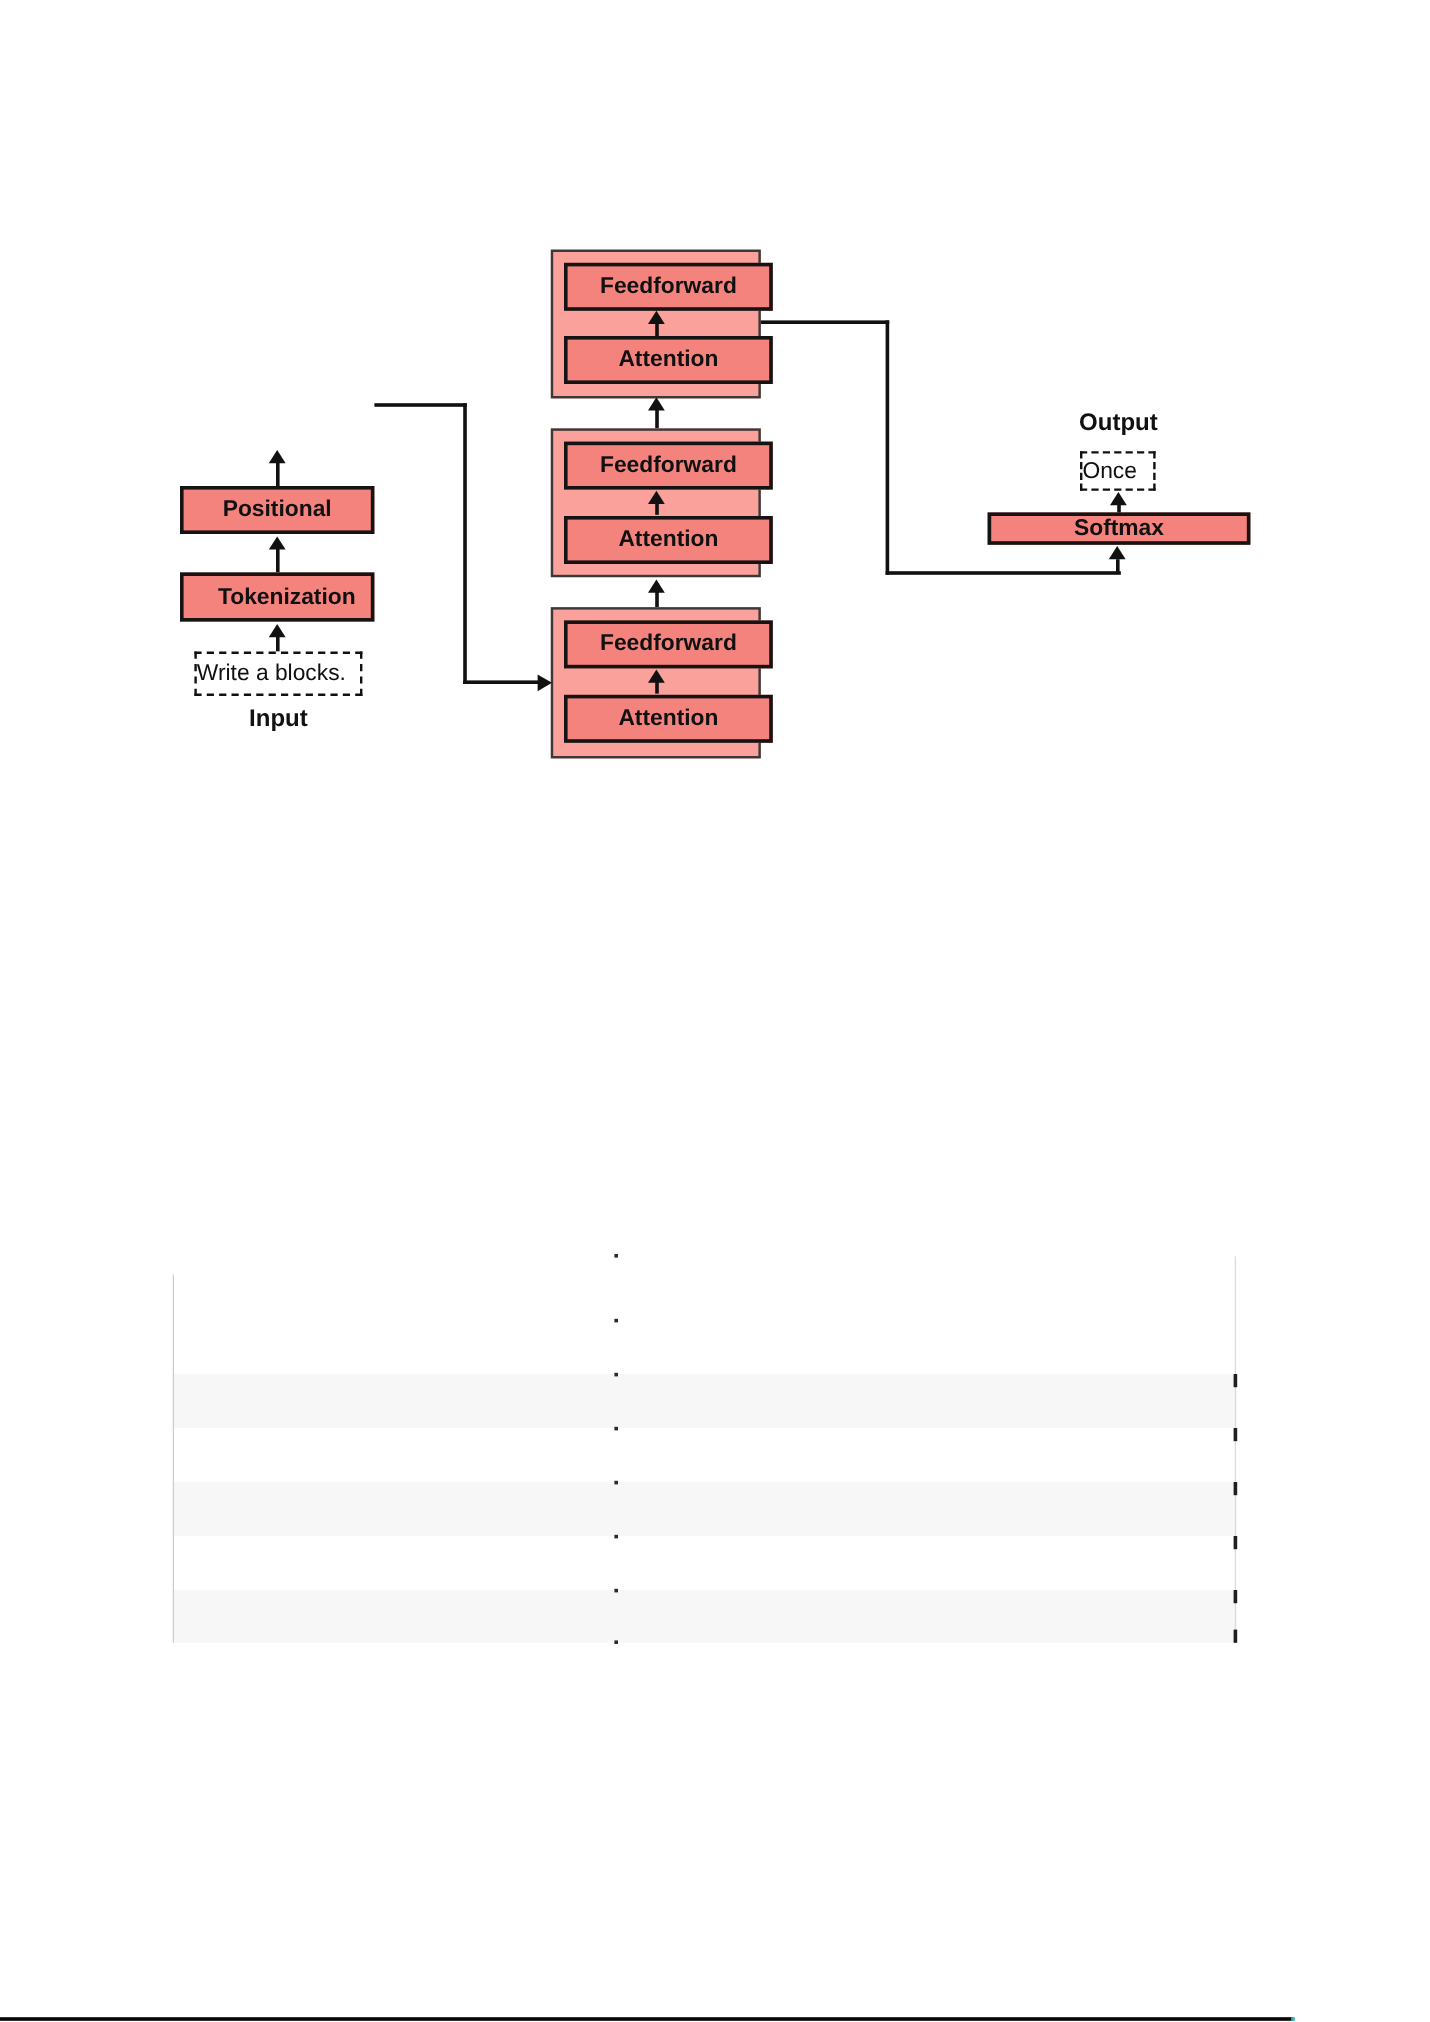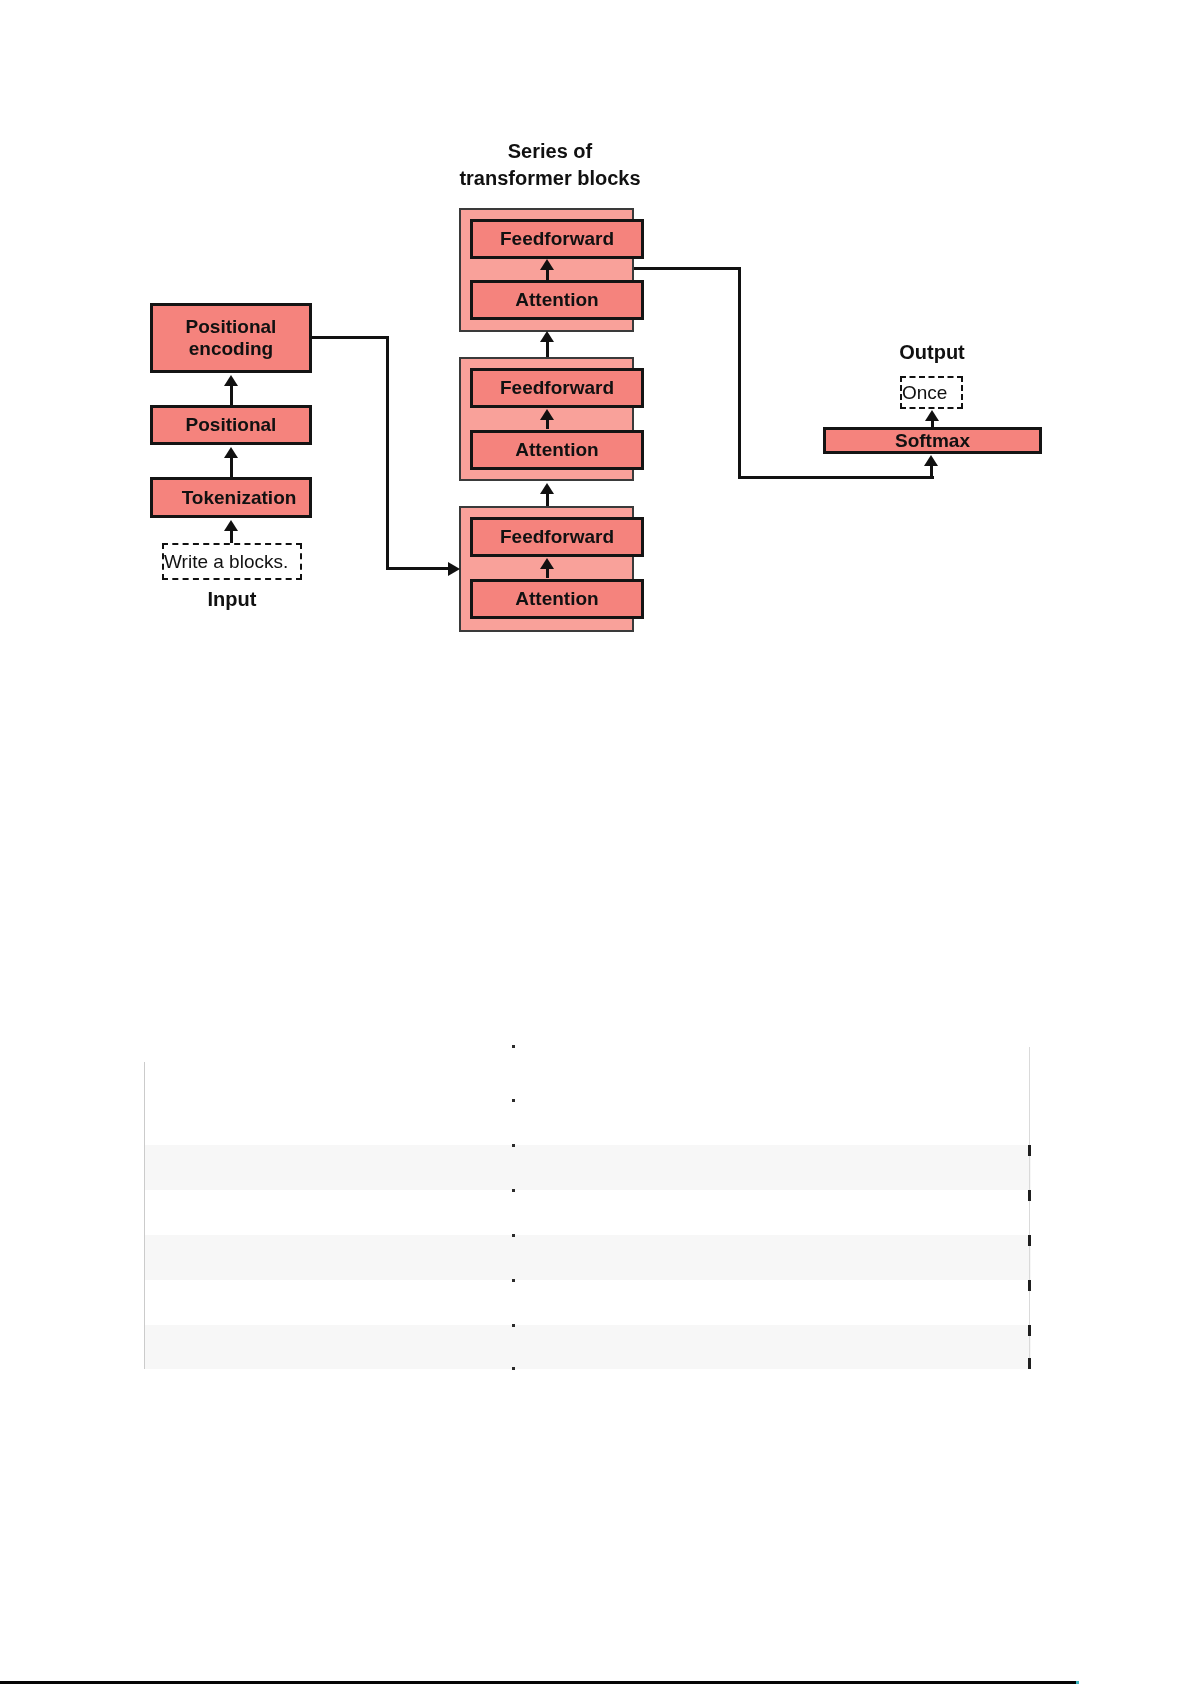--- a/index.html
+++ b/index.html
@@ -59,28 +59,21 @@
   .bottom-rule-tip{position:absolute;left:1076px;top:1681px;width:3px;height:3px;background:#3ab5c0;}
 
   .title{position:absolute;left:430px;top:138px;width:240px;text-align:center;
     font-weight:700;font-size:20px;line-height:27px;color:#111;}
 </style>
 </head>
 <body>
 
 <div class="canvas">
 
-  <div class="title">
-    <div>Series of</div>
-    <div>transformer blocks</div>
-  </div>
 
-  <div class="box" style="left:150px;top:303px;width:162px;height:70px;padding:0 14px;">
-    <span>Positional encoding</span>
-  </div>
   <div class="varrow" style="left:224px;top:375px;height:30px;"></div>
   <div class="box" style="left:150px;top:405px;width:162px;height:40px;">
     <span>Positional</span>
   </div>
   <div class="varrow" style="left:224px;top:447px;height:30px;"></div>
   <div class="box" style="left:150px;top:477px;width:162px;height:41px;padding-left:16px;">
     <span>Tokenization</span>
   </div>
   <div class="varrow" style="left:224px;top:520px;height:23px;"></div>
   <div class="dashed" style="left:162px;top:543px;width:140px;height:37px;">

